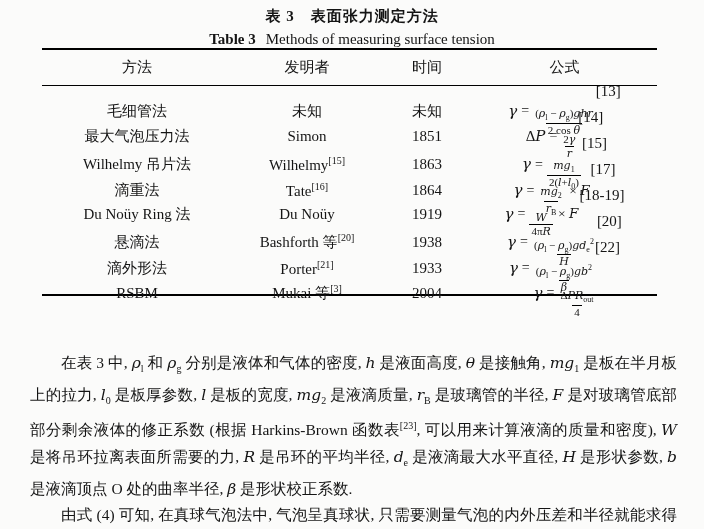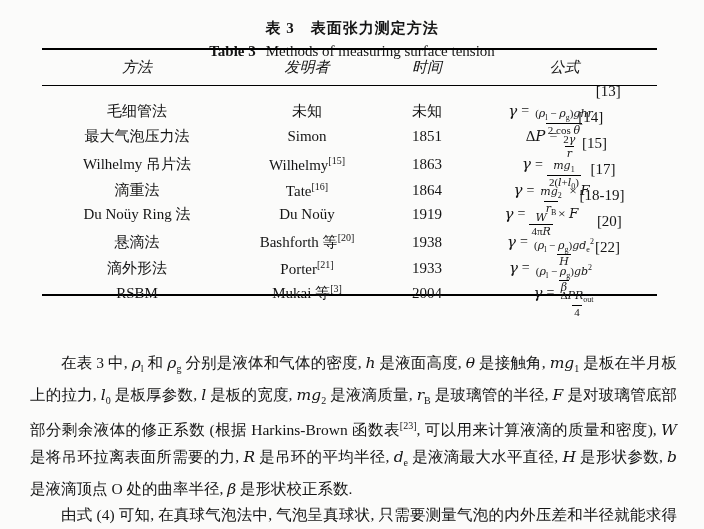--- a/index.html
+++ b/index.html
@@ -5,31 +5,31 @@
   html,body{margin:0;padding:0;}
   body{
     width:704px;height:529px;background:#fbfbfa;color:#141414;
     font-family:"Liberation Serif","DejaVu Serif",serif;
     -webkit-font-smoothing:antialiased;
   }
   .page{position:relative;width:704px;height:529px;overflow:hidden;}
 
   
   .title-zh{
-    padding-top:19px;text-align:center;font-weight:bold;font-size:15px;letter-spacing:1px;
+    padding-top:7px;text-align:center;font-weight:bold;font-size:15px;letter-spacing:1px;
   }
   .title-en{margin-top:5px;text-align:center;font-size:15px;}
   .title-en b{margin-right:10px;}
 
   
   .stable{position:absolute;left:42px;top:48px;width:615px;}
   .rule-top,.rule-bottom{height:2px;background:#000;}
   .thead{
     display:grid;grid-template-columns:190px 150px 90px 185px;
-    height:35px;align-items:center;border-bottom:1.5px solid #000;font-style:italic;
+    height:35px;align-items:center;border-bottom:1.5px solid #000;
   }
   .th{text-align:center;font-size:15px;}
   .trow{
     display:grid;grid-template-columns:190px 150px 90px 185px;
     height:26px;align-items:center;
   }
   .td{text-align:center;font-size:15px;white-space:nowrap;}
   .td sup,.body-text sup{font-size:10px;}
   .body-text sub,.td sub{font-size:10px;}
 

